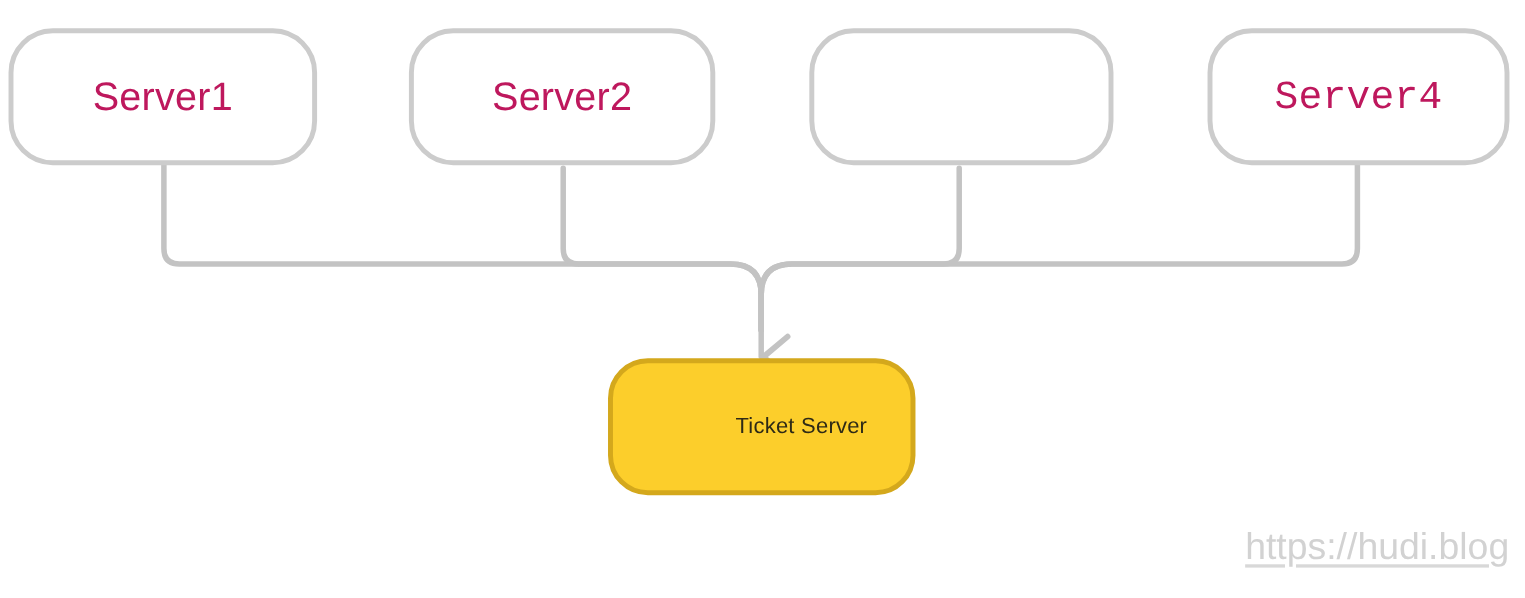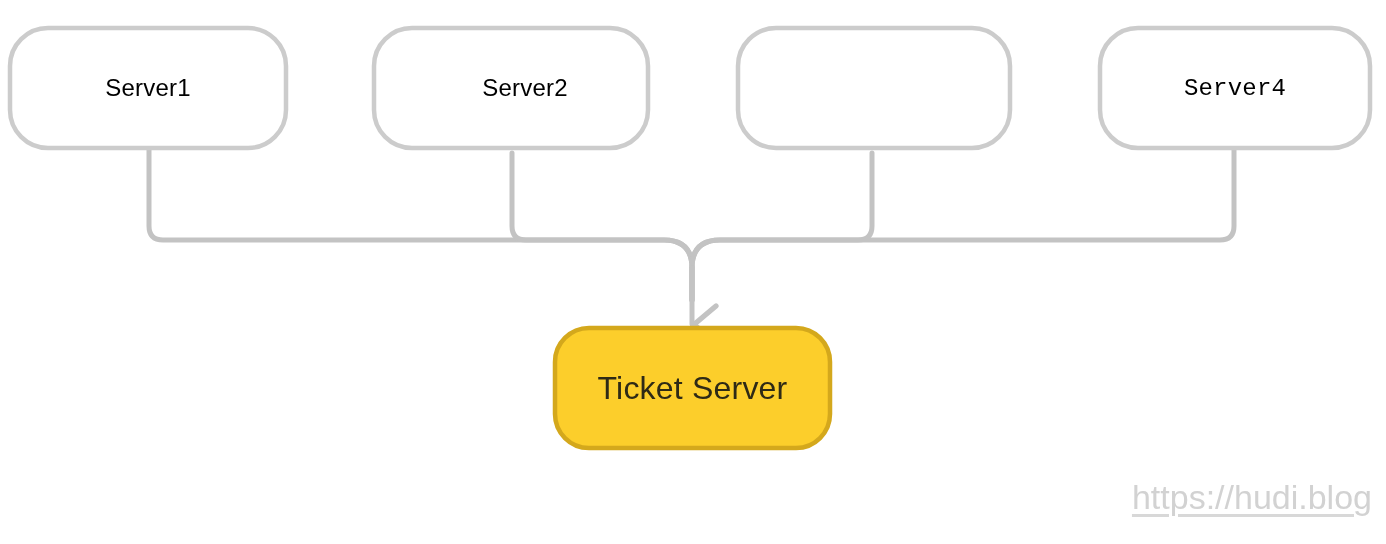--- a/index.html
+++ b/index.html
@@ -31,29 +31,30 @@
   .node-label {
     position: absolute;
     display: flex;
     align-items: center;
     justify-content: center;
     text-align: center;
     white-space: nowrap;
     pointer-events: none;
   }
   .server-label {
-    font-size: 24px;
-    color: #000000;
+    font-size: 36px;
+    color: #be185d;
     letter-spacing: 0.2px;
   }
   .ticket-label {
-    font-size: 32px;
+    font-size: 20px;
     color: #2e2a16;
     font-weight: 400;
     letter-spacing: 0.2px;
+    margin-left: 36px;
   }
   .watermark {
     position: absolute;
     right: 14px;
     top: 478px;
     font-size: 34px;
     color: #d2d2d2;
     text-decoration: underline;
     text-decoration-color: #d8d8d8;
     text-underline-offset: 5px;
@@ -89,20 +90,20 @@
       <rect x="10" y="28" width="276" height="120" rx="38" ry="38" fill="#ffffff" stroke="#cccccc" stroke-width="4.5"></rect>
       <rect x="374" y="28" width="274" height="120" rx="38" ry="38" fill="#ffffff" stroke="#cccccc" stroke-width="4.5"></rect>
       <rect x="738" y="28" width="272" height="120" rx="38" ry="38" fill="#ffffff" stroke="#cccccc" stroke-width="4.5"></rect>
       <rect x="1100" y="28" width="270" height="120" rx="38" ry="38" fill="#ffffff" stroke="#cccccc" stroke-width="4.5"></rect>
 
       <rect x="555" y="328" width="275" height="120" rx="34" ry="34" fill="#fcce2b" stroke="#d4a81c" stroke-width="4.5"></rect>
     </g>
   </svg>
 
   <div class="node-label server-label" style="left:8px; top:26px; width:280px; height:124px;">Server1</div>
-  <div class="node-label server-label" style="left:372px; top:26px; width:278px; height:124px;padding-left:14px;">Server2</div>
+  <div class="node-label server-label" style="left:372px; top:26px; width:278px; height:124px;">Server2</div>
   <div class="node-label server-label" style="left:1098px; top:26px; width:274px; height:124px;font-family:Liberation Mono, monospace;">Server4</div>
 
   <div class="node-label ticket-label" style="left:553px; top:326px; width:279px; height:124px;">Ticket Server</div>
 
   <div class="watermark">https://hudi.blog</div>
 
 </div>
 
 </body></html>

